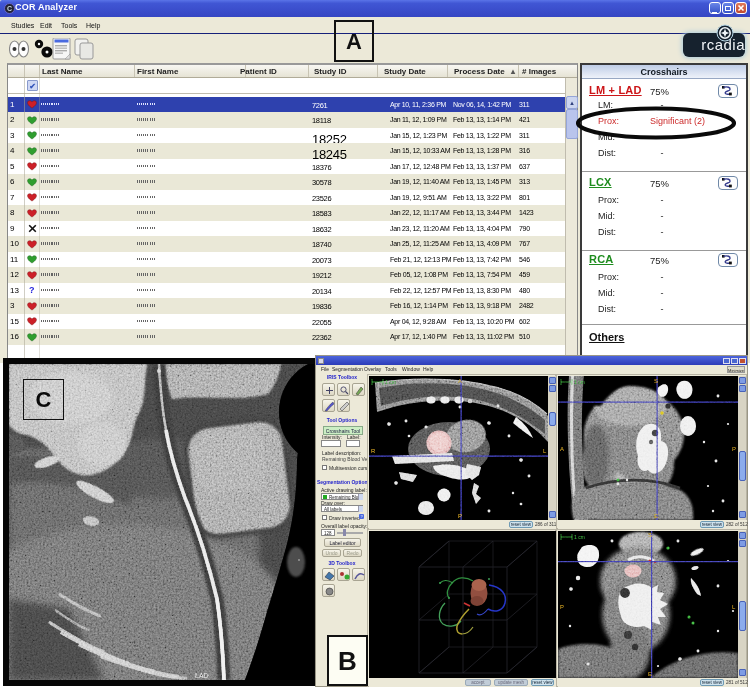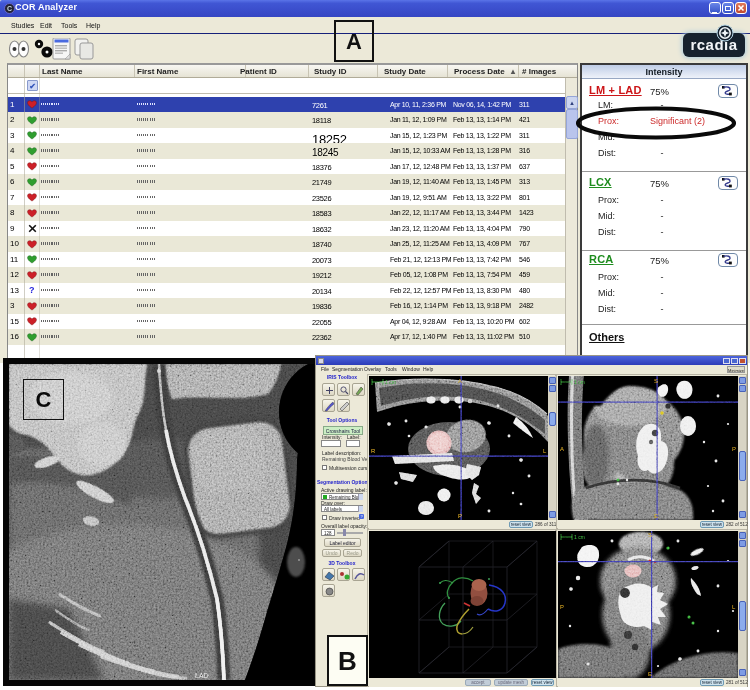--- a/index.html
+++ b/index.html
@@ -30,21 +30,21 @@
 .stitle{position:absolute;left:7px;top:0;font-size:11px;font-weight:bold;text-decoration:underline;letter-spacing:.2px}
 .spct{position:absolute;left:68px;top:2px;font-size:9.5px;color:#222}
 .sbtn{position:absolute;left:136px;top:0px;width:20px;height:14px;background:#fdfdfd;border:1.5px solid #7089a8;border-radius:4px}
 .srow{position:absolute;left:16px;font-size:9px;color:#222}
 .sval{position:absolute;left:60px;width:40px;text-align:center;font-size:9px;color:#222}
 .ssep{position:absolute;left:0;width:164px;height:1px;background:#999}
 #labelA{left:334px;top:20px;width:40px;height:42px;border:2px solid #111;font-weight:bold;font-size:22px;text-align:center;line-height:40px;color:#111}
 #labelB{left:327px;top:635px;width:41px;height:51px;border:2.5px solid #111;background:#fdfdf3;font-weight:bold;font-size:26px;text-align:center;line-height:48px;color:#111;z-index:60}
 #labelC{left:23px;top:379px;width:41px;height:41px;border:1.5px solid #111;font-weight:bold;font-size:22px;text-align:center;line-height:40px;color:#0a0a0a;z-index:60}
 #logo{left:683px;top:33px;width:62px;height:24px;background:#16222e;border-radius:6px;box-shadow:0 0 5px 1px #a8cadc;z-index:5}
-#logo .t{position:absolute;left:0;top:3px;width:100%;text-align:center;color:#f2f5f8;font-size:15px;font-weight:bold;letter-spacing:.5px}
+#logo .t{position:absolute;left:0;top:3px;width:100%;text-align:right;color:#f2f5f8;font-size:15px;font-weight:normal;letter-spacing:.5px}
 #panelC{left:3px;top:358px;width:317px;height:328px;background:#060606;z-index:20}
 #winB{left:315px;top:355px;width:433px;height:332px;background:#ece9d8;border:1px solid #9a9686;z-index:30}
 #titleB{left:0;top:0;width:431px;height:9px;background:linear-gradient(180deg,#4c64dc,#2c3cb8);}
 #menuB{left:0;top:9px;width:431px;height:8px;background:#ece9d8;font-size:5px;color:#222}
 #menuB span{position:absolute;top:1px;text-decoration:underline solid;text-decoration-line:none}
 .bq{position:absolute;background:#ece9d8;border:1px solid #b8b4a4}
 .bimg{position:absolute;left:1px;top:1px;background:#000}
 .bsb{position:absolute;width:8px;background:#d8d4c4}
 .bsb .bt{position:absolute;left:0.5px;width:7px;height:7px;background:#7e9ce4;border:1px solid #4862b8;border-radius:1px}
 .bsb .th{position:absolute;left:0.5px;width:7px;height:22px;background:#8cacec;border:1px solid #4862b8;border-radius:2px}
@@ -169,21 +169,21 @@
 <span class="cel" style="left:445px">Feb 13, 13, 1:22 PM</span>
 <span class="cel" style="left:511px">311</span>
 </div>
 <div class="row b abs" style="top:78.0px">
 <span class="rn">4</span>
 <svg class="abs" style="left:18.5px;top:3.5px" width="10" height="9" viewBox="0 0 12 10">
         <path d="M6 9.3 C2.2 6.7 0.6 4.6 0.6 2.9 C0.6 1.3 1.8 0.4 3.1 0.4 C4.2 0.4 5.3 1 6 2 C6.7 1 7.8 0.4 8.9 0.4 C10.2 0.4 11.4 1.3 11.4 2.9 C11.4 4.6 9.8 6.7 6 9.3 Z" fill="#2f9e2f" stroke="#1a5c1a" stroke-width="0.5"></path>
       </svg>
 <span class="ast" style="left:33px"></span>
 <span class="ast" style="left:129px"></span>
-<span class="cel" style="left:304px;font-size:10px">18245</span>
+<span class="cel" style="left:304px;font-size:13px">18245</span>
 <span class="cel" style="left:382px">Jan 15, 12, 10:33 AM</span>
 <span class="cel" style="left:445px">Feb 13, 13, 1:28 PM</span>
 <span class="cel" style="left:511px">316</span>
 </div>
 <div class="row abs" style="top:93.5px">
 <span class="rn">5</span>
 <svg class="abs" style="left:18.5px;top:3.5px" width="10" height="9" viewBox="0 0 12 10">
         <path d="M6 9.3 C2.2 6.7 0.6 4.6 0.6 2.9 C0.6 1.3 1.8 0.4 3.1 0.4 C4.2 0.4 5.3 1 6 2 C6.7 1 7.8 0.4 8.9 0.4 C10.2 0.4 11.4 1.3 11.4 2.9 C11.4 4.6 9.8 6.7 6 9.3 Z" fill="#cc2028" stroke="#7a1014" stroke-width="0.5"></path>
       </svg>
 <span class="ast" style="left:33px"></span>
@@ -193,21 +193,21 @@
 <span class="cel" style="left:445px">Feb 13, 13, 1:37 PM</span>
 <span class="cel" style="left:511px">637</span>
 </div>
 <div class="row b abs" style="top:109.0px">
 <span class="rn">6</span>
 <svg class="abs" style="left:18.5px;top:3.5px" width="10" height="9" viewBox="0 0 12 10">
         <path d="M6 9.3 C2.2 6.7 0.6 4.6 0.6 2.9 C0.6 1.3 1.8 0.4 3.1 0.4 C4.2 0.4 5.3 1 6 2 C6.7 1 7.8 0.4 8.9 0.4 C10.2 0.4 11.4 1.3 11.4 2.9 C11.4 4.6 9.8 6.7 6 9.3 Z" fill="#2f9e2f" stroke="#1a5c1a" stroke-width="0.5"></path>
       </svg>
 <span class="ast" style="left:33px"></span>
 <span class="ast" style="left:129px"></span>
-<span class="cel" style="left:304px;font-size:7.5px">21749</span>
+<span class="cel" style="left:304px;font-size:7.5px">30578</span>
 <span class="cel" style="left:382px">Jan 19, 12, 11:40 AM</span>
 <span class="cel" style="left:445px">Feb 13, 13, 1:45 PM</span>
 <span class="cel" style="left:511px">313</span>
 </div>
 <div class="row abs" style="top:124.5px">
 <span class="rn">7</span>
 <svg class="abs" style="left:18.5px;top:3.5px" width="10" height="9" viewBox="0 0 12 10">
         <path d="M6 9.3 C2.2 6.7 0.6 4.6 0.6 2.9 C0.6 1.3 1.8 0.4 3.1 0.4 C4.2 0.4 5.3 1 6 2 C6.7 1 7.8 0.4 8.9 0.4 C10.2 0.4 11.4 1.3 11.4 2.9 C11.4 4.6 9.8 6.7 6 9.3 Z" fill="#cc2028" stroke="#7a1014" stroke-width="0.5"></path>
       </svg>
 <span class="ast" style="left:33px"></span>
@@ -324,21 +324,21 @@
 <span class="cel" style="left:511px">510</span>
 </div>
 <div class="abs" style="left:16px;top:13px;width:1px;height:283px;background:rgba(170,166,150,0.55)"></div>
 <div class="abs" style="left:31px;top:13px;width:1px;height:283px;background:rgba(170,166,150,0.35)"></div>
 <div class="sb abs">
       <div class="sbup">▴</div>
       <div class="sbth"></div>
     </div>
 </div>
 <div id="cpanel" class="abs">
-<div id="chead" class="abs">Intensity</div>
+<div id="chead" class="abs">Crosshairs</div>
 <div class="sect abs" style="top:19px">
 <span class="stitle" style="color:#cc1518;top:0px">LM + LAD</span>
 <span class="spct">75%</span>
 <div class="sbtn">
         <svg width="17" height="11" style="position:absolute;left:0px;top:0px">
           <rect x="3" y="1" width="2.6" height="2.6" fill="#111"></rect>
           <path d="M4.5,2.2 C9,1.2 11.5,2.5 11,4.6 C10.6,6.4 6.6,5.6 6.2,7.6 C5.9,9.4 9,9.6 11,8.8" stroke="#333a8c" stroke-width="1.4" fill="none"></path>
           <rect x="10" y="7.6" width="2.8" height="2.8" fill="#111"></rect>
         </svg>
       </div>

